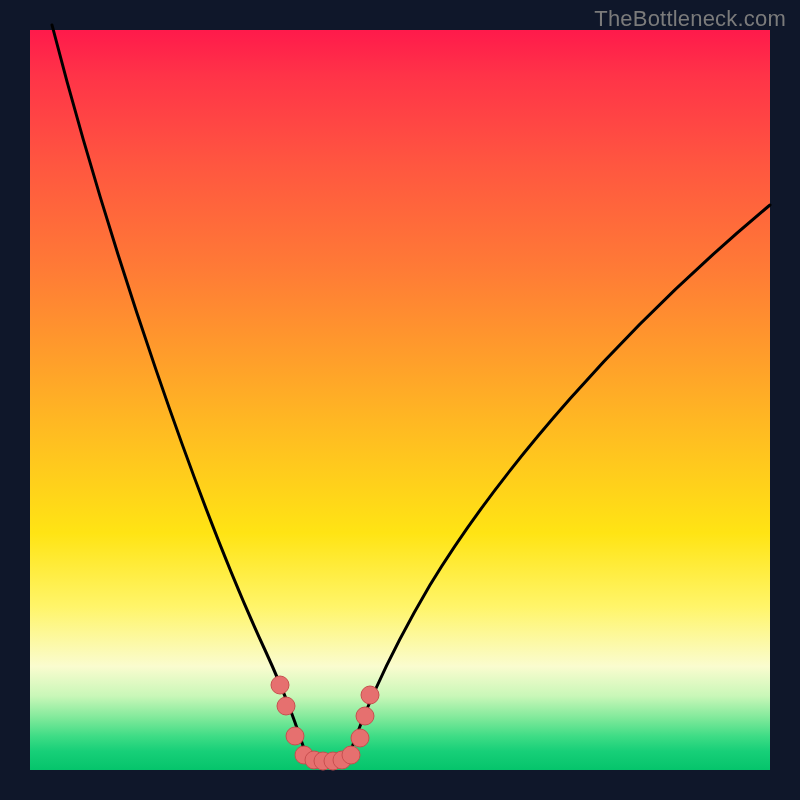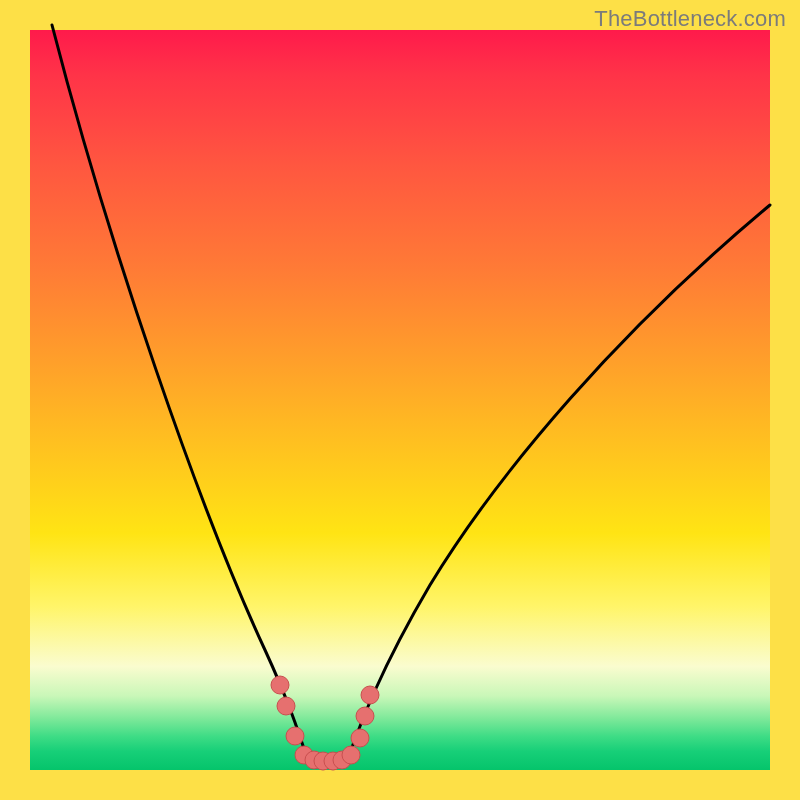--- a/index.html
+++ b/index.html
@@ -10,21 +10,21 @@
     background: #000;
     overflow: hidden;
     font-family: Arial, Helvetica, sans-serif;
   }
   .frame {
     position: absolute;
     left: 0;
     top: 0;
     width: 800px;
     height: 800px;
-    background: #fde047;
+    background: #0f172a;
   }
   .plot {
     position: absolute;
     left: 30px;
     top: 30px;
     width: 740px;
     height: 740px;
     
     background: linear-gradient(
       to bottom,

